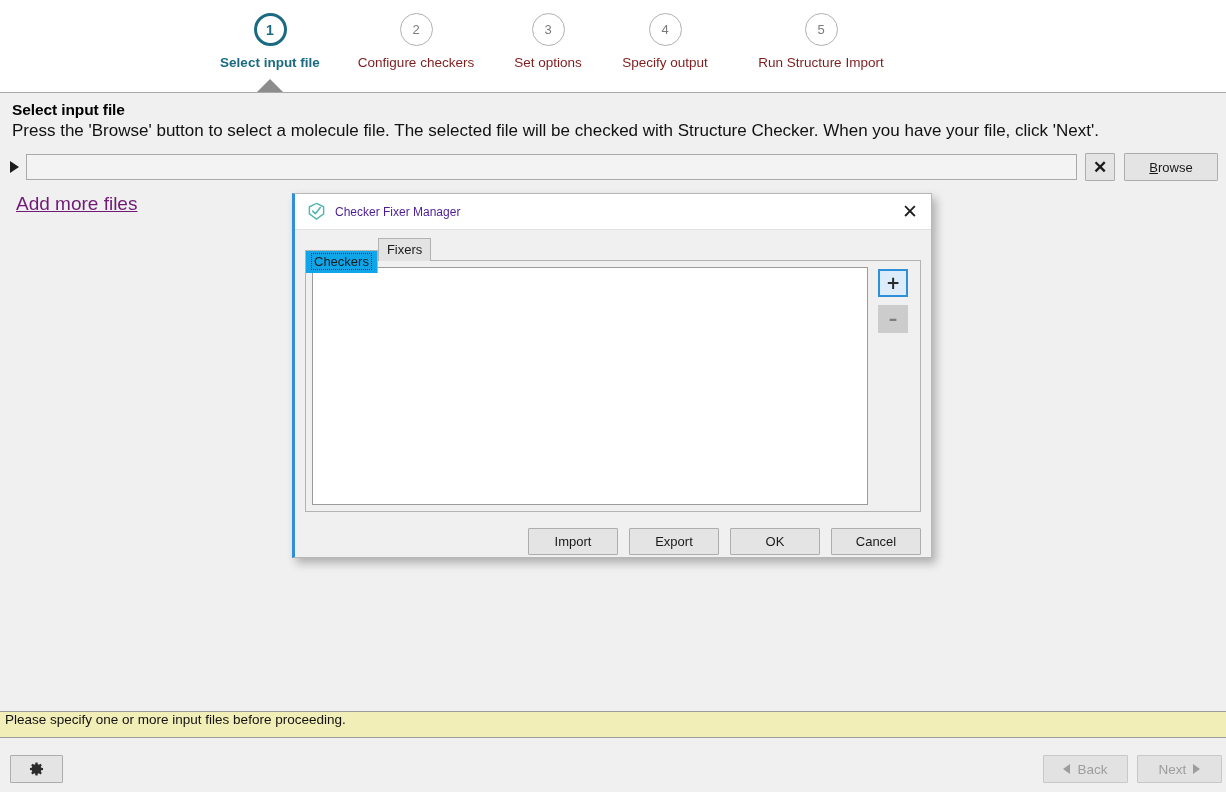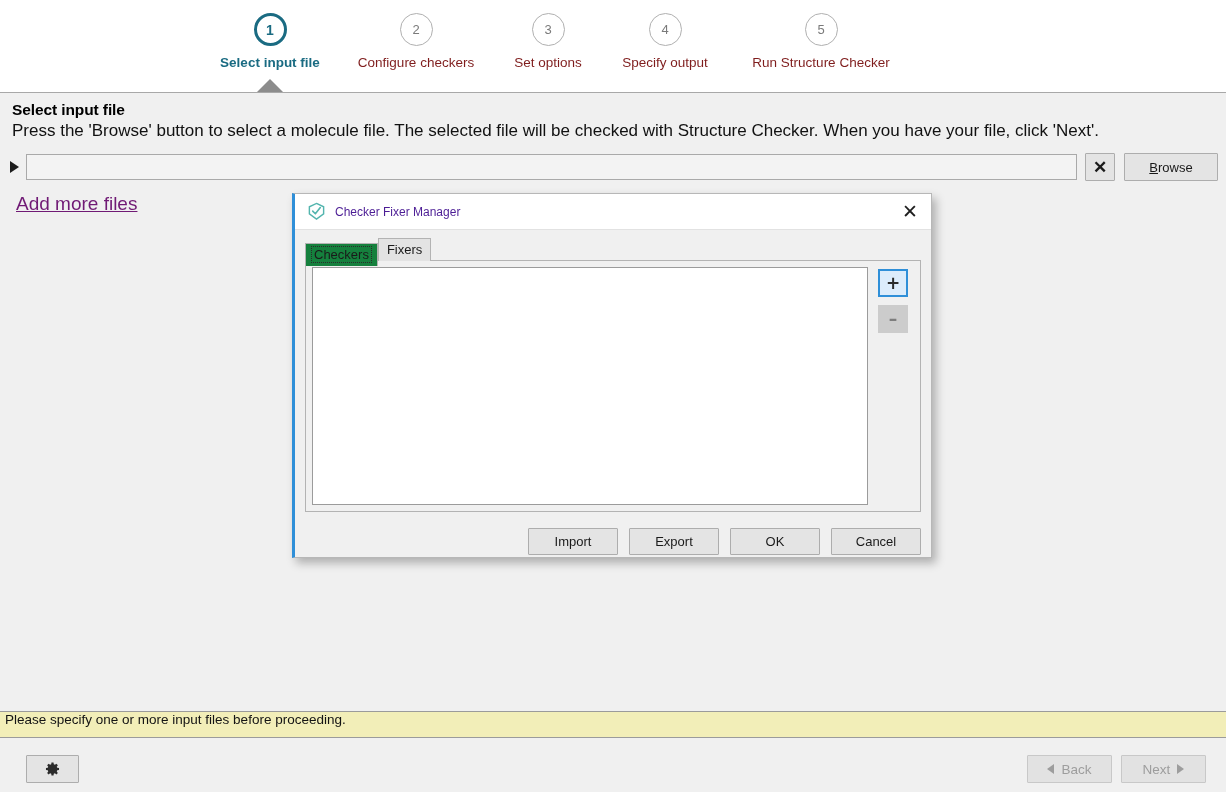--- a/index.html
+++ b/index.html
@@ -219,24 +219,24 @@
     color: #1a1a1a;
     padding: 3px 8px 3px 8px;
     height: 23px;
     border: 1px solid #b3b3b3;
     border-bottom: none;
     background: #e3e3e3;
     cursor: default;
     line-height: 15px;
   }
   .tab.active {
-    background: #15803d;
+    background: #0ea5e9;
     border-color: #b3b3b3;
     position: relative;
-    top: 5px;
+    top: 12px;
   }
   .tab.active .tab-focus {
     display: block;
     border: 1px dotted #2b2b2b;
     padding: 0 2px;
     margin: -1px -3px;
   }
   .tab .tab-focus { display: inline; }
 
   .tab-panel {
@@ -313,21 +313,21 @@
 
   
   .bottom-bar {
     position: absolute;
     left: 0; bottom: 0;
     width: 1226px;
     height: 46px;
     background: #f0f0f0;
     display: flex;
     align-items: center;
-    padding: 0 20px;
+    padding: 0 4px;
   }
   .gear-btn {
     width: 53px; height: 28px;
     margin-left: 6px;
   }
   .nav-btns {
     margin-left: auto;
     display: flex;
     gap: 9px;
   }
@@ -370,21 +370,21 @@
         <div class="step" style="left: 463px; width: 170px;">
           <div class="step-circle">3</div>
           <div class="step-label">Set options</div>
         </div>
         <div class="step" style="left: 580px; width: 170px;">
           <div class="step-circle">4</div>
           <div class="step-label">Specify output</div>
         </div>
         <div class="step" style="left: 736px; width: 170px;">
           <div class="step-circle">5</div>
-          <div class="step-label">Run Structure Checker</div>
+          <div class="step-label">Run Structure Import</div>
         </div>
       </div>
 
   <div class="step-pointer" style="left: 257px;"></div>
     </div>
 
   
   <div class="instructions">
     <div class="page-title">Select input file</div>
     <div class="page-desc">Press the 'Browse' button to select a molecule file. The selected file will be checked with Structure Checker. When you have your file, click 'Next'.</div>

